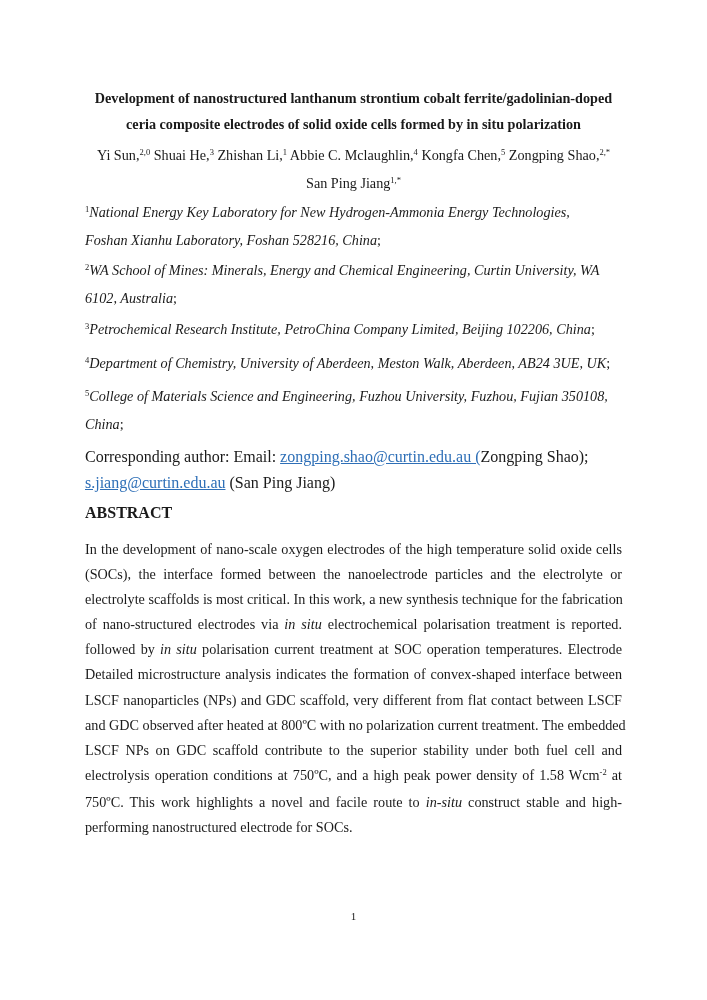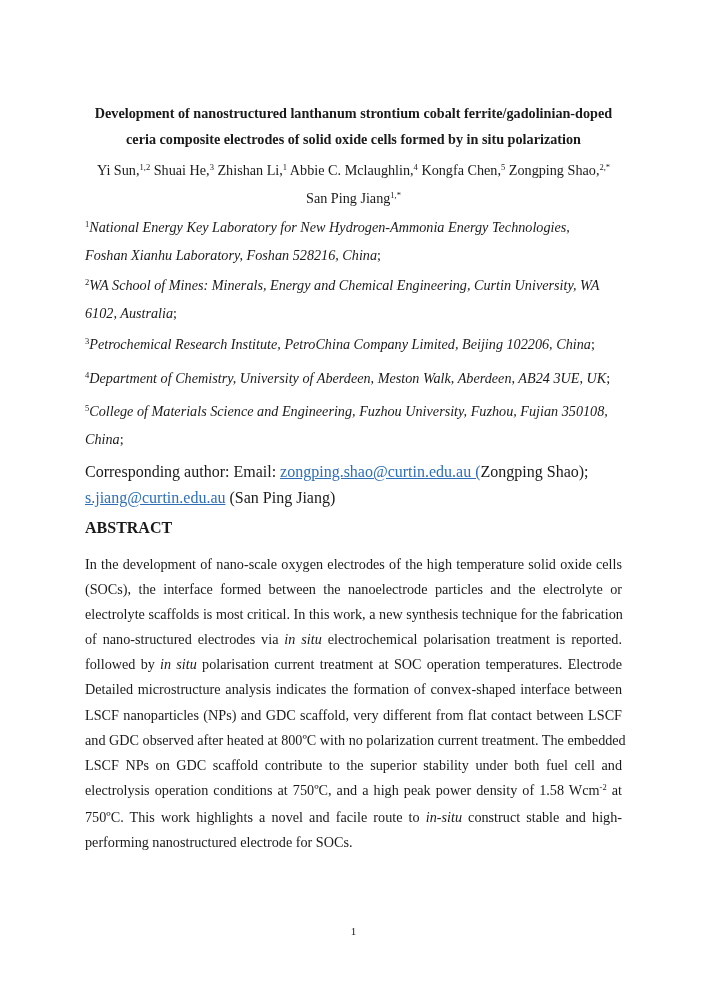--- a/index.html
+++ b/index.html
@@ -1,18 +1,18 @@
 <!DOCTYPE html>
 <html><head>
   <meta charset="utf-8">
   <style>
     html, body { margin: 0; padding: 0; background: #ffffff; }
     body { width: 707px; height: 1000px; position: relative; overflow: hidden;
       font-family: "Liberation Serif", serif; color: #1a1a1a; }
-    .page { position: absolute; left: 0; top: 15px; width: 707px; height: 868px; }
+    .page { position: absolute; left: 0; top: 0; width: 707px; height: 868px; }
     .title { position: absolute; left: 60px; width: 587px; top: 85px; text-align: center;
       font-weight: bold; font-size: 14.2px; line-height: 26px; }
     .authors { position: absolute; left: 60px; width: 587px; top: 142px; text-align: center;
       font-size: 14.2px; line-height: 26px; }
     sup { font-size: 8.5px; vertical-align: 0; position: relative; top: -5px; }
     .aff { position: absolute; left: 85px; width: 540px; font-style: italic;
       font-size: 14.2px; line-height: 26px; }
     .aff sup { font-style: normal; }
     .aff .tail { font-style: normal; }
     .corr { position: absolute; left: 85px; width: 540px; top: 444px; font-size: 16px; line-height: 26px; }
@@ -29,21 +29,21 @@
 <body>
 
 <div class="page">
   <div class="title">
     <div>Development of nanostructured lanthanum strontium cobalt ferrite/gadolinian-doped</div>
     <div>ceria composite electrodes of solid oxide cells formed by in situ polarization</div>
   </div>
 
   <div class="authors">
     <div>
-      <span>Yi Sun,</span><sup>1,2</sup><span> Shuai He,</span><sup>3</sup><span> Zhishan Li,</span><sup>1</sup><span> Abbie C. Mclaughlin,</span><sup>4</sup><span> Kongfa Chen,</span><sup>5</sup><span> Zongping Shao,</span><sup>2,*</sup>
+      <span>Yi Sun,</span><sup>2,0</sup><span> Shuai He,</span><sup>3</sup><span> Zhishan Li,</span><sup>1</sup><span> Abbie C. Mclaughlin,</span><sup>4</sup><span> Kongfa Chen,</span><sup>5</sup><span> Zongping Shao,</span><sup>2,*</sup>
     </div>
     <div>
       <span>San Ping Jiang</span><sup>1,*</sup>
     </div>
   </div>
 
   <div class="aff" style="top:199px;">
     <sup>1</sup><span>National Energy Key Laboratory for New Hydrogen-Ammonia Energy Technologies,</span><br>
     <span>Foshan Xianhu Laboratory, Foshan 528216, China</span><span class="tail">;</span>
   </div>

